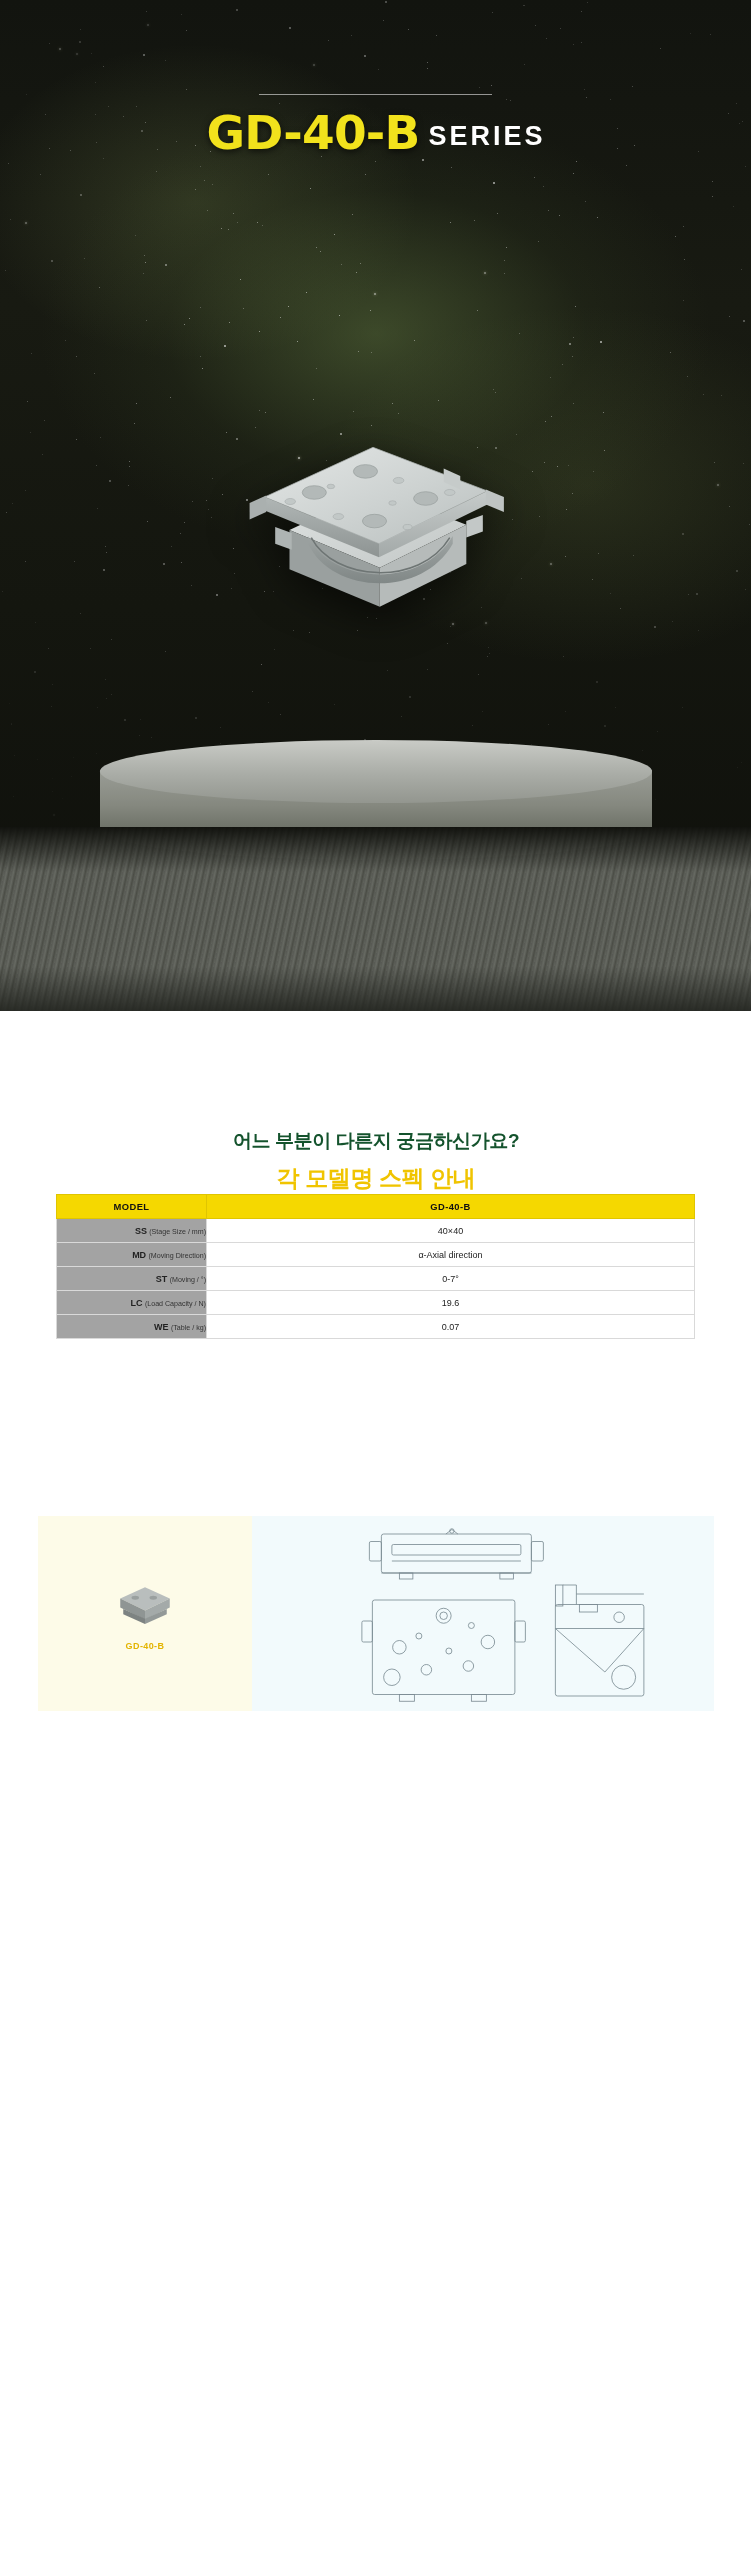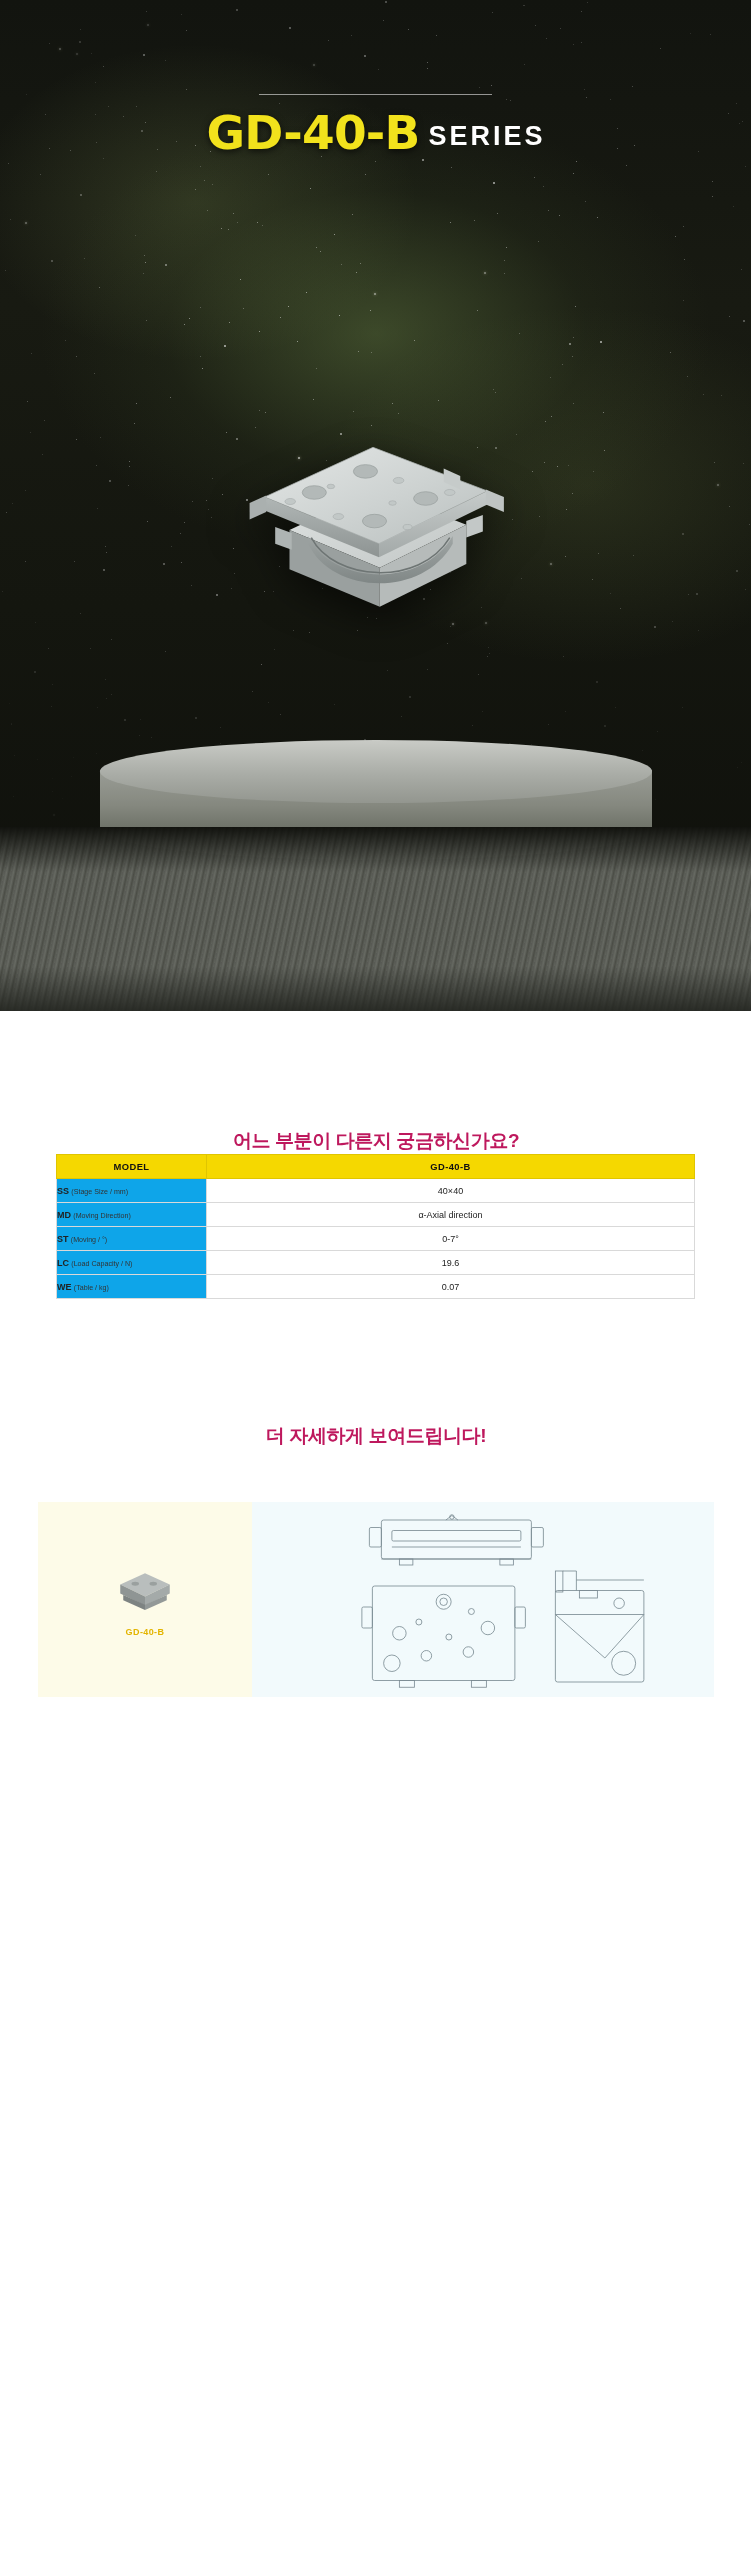--- a/index.html
+++ b/index.html
@@ -122,21 +122,21 @@
   .ground-bottom {
     position: absolute; left: 0; top: 966px; width: 752px; height: 45px;
     background: linear-gradient(180deg, rgba(60,62,56,0) 0%, rgba(35,37,32,0.9) 100%);
   }
 
   
   .sec-head { text-align: center; }
   .sec-sub {
     font-size: 19px;
     font-weight: bold;
-    color: #be185d;
+    color: #14532d;
     letter-spacing: -0.4px;
   }
   .sec-main {
     font-size: 23px;
     font-weight: bold;
     color: #f0c400;
     letter-spacing: -0.4px;
     margin-top: 9px;
   }
 
@@ -155,22 +155,22 @@
   }
   table.spec thead th {
     background: #f5d800;
     color: #111;
     font-weight: bold;
     font-size: 9.4px;
     letter-spacing: 0.4px;
     border-color: #e0c500;
   }
   table.spec tbody td.label {
-    background: #0ea5e9;
-    text-align: left;
+    background: #a3a3a3;
+    text-align: right;
     font-size: 8.3px;
     color: #222;
   }
   table.spec tbody td.label .abbr { font-weight: bold; font-size: 9px; }
   table.spec tbody td.label .full { font-size: 7.1px; color: #333; }
   table.spec tbody td.val { background: #ffffff; font-size: 9px; color: #222; }
   .col-label { width: 150px; }
 
   
   .draw-wrap { padding: 0 38px; }
@@ -710,20 +710,21 @@
     </div>
 
     <div class="ground"></div>
     <div class="ground-fade"></div>
     <div class="ground-bottom"></div>
   </section>
 
   <section style="padding-top:117px;">
     <div class="sec-head">
       <div class="sec-sub">어느 부분이 다른지 궁금하신가요?</div>
+      <div class="sec-main">각 모델명 스펙 안내</div>
     </div>
 
     <div class="spec-wrap" style="">
       <table class="spec">
         <thead>
           <tr>
             <th class="col-label">MODEL</th>
             <th>GD-40-B</th>
           </tr>
         </thead>
@@ -763,21 +764,20 @@
             </td>
             <td class="val">0.07</td>
           </tr>
         </tbody>
       </table>
     </div>
   </section>
 
   <section style="padding-top:124px; padding-bottom:90px;">
     <div class="sec-head">
-      <div class="sec-sub">더 자세하게 보여드립니다!</div>
     </div>
 
     <div class="draw-wrap" style="margin-top:53px;">
       <div class="draw-box">
 
         <div class="draw-left">
           <svg width="68" height="54" viewBox="0 0 90 72" xmlns="http://www.w3.org/2000/svg">
             <path d="M12,30 L45,46 L78,30 L45,15 Z" fill="#b9bebd"></path>
             <path d="M12,30 L45,46 L45,58 L12,42 Z" fill="#8f9594"></path>
             <path d="M45,46 L78,30 L78,42 L45,58 Z" fill="#a4aaa9"></path>

